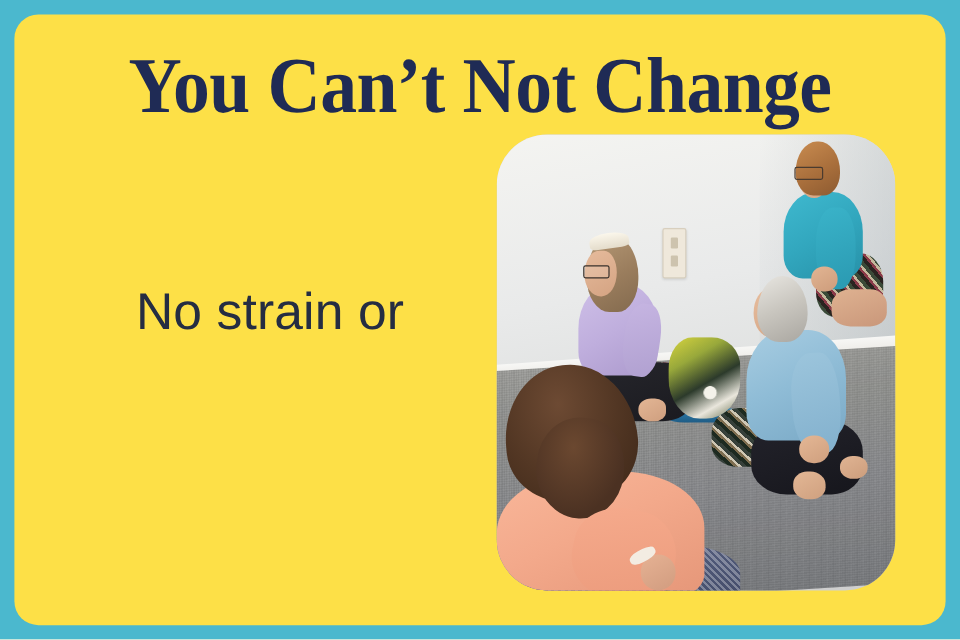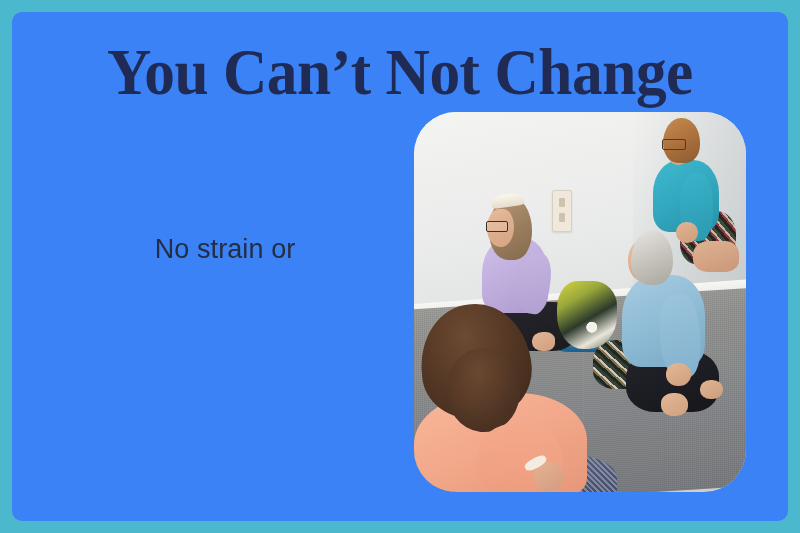--- a/index.html
+++ b/index.html
@@ -22,22 +22,22 @@
     background: #4bb8ce;
   }
 
   
   .card {
     position: absolute;
     left: 12px;
     top: 12px;
     width: 776px;
     height: 509px;
-    background: #3b82f6;
-    border-radius: 10px;
+    background: #fde047;
+    border-radius: 20px;
     overflow: hidden;
   }
 
   
   .headline {
     position: absolute;
     left: 0;
     top: 26px;
     width: 776px;
     text-align: center;
@@ -54,21 +54,21 @@
 
   
   .subtitle {
     position: absolute;
     left: 28px;
     top: 220px;
     width: 370px;
     text-align: center;
     font-family: "Liberation Sans", sans-serif;
     font-weight: 400;
-    font-size: 27px;
+    font-size: 43px;
     line-height: 1.32;
     color: #252d42;
     letter-spacing: 0.1px;
   }
   .subtitle .line { display: block; }
 
   
   .photo {
     position: absolute;
     left: 402px;   

